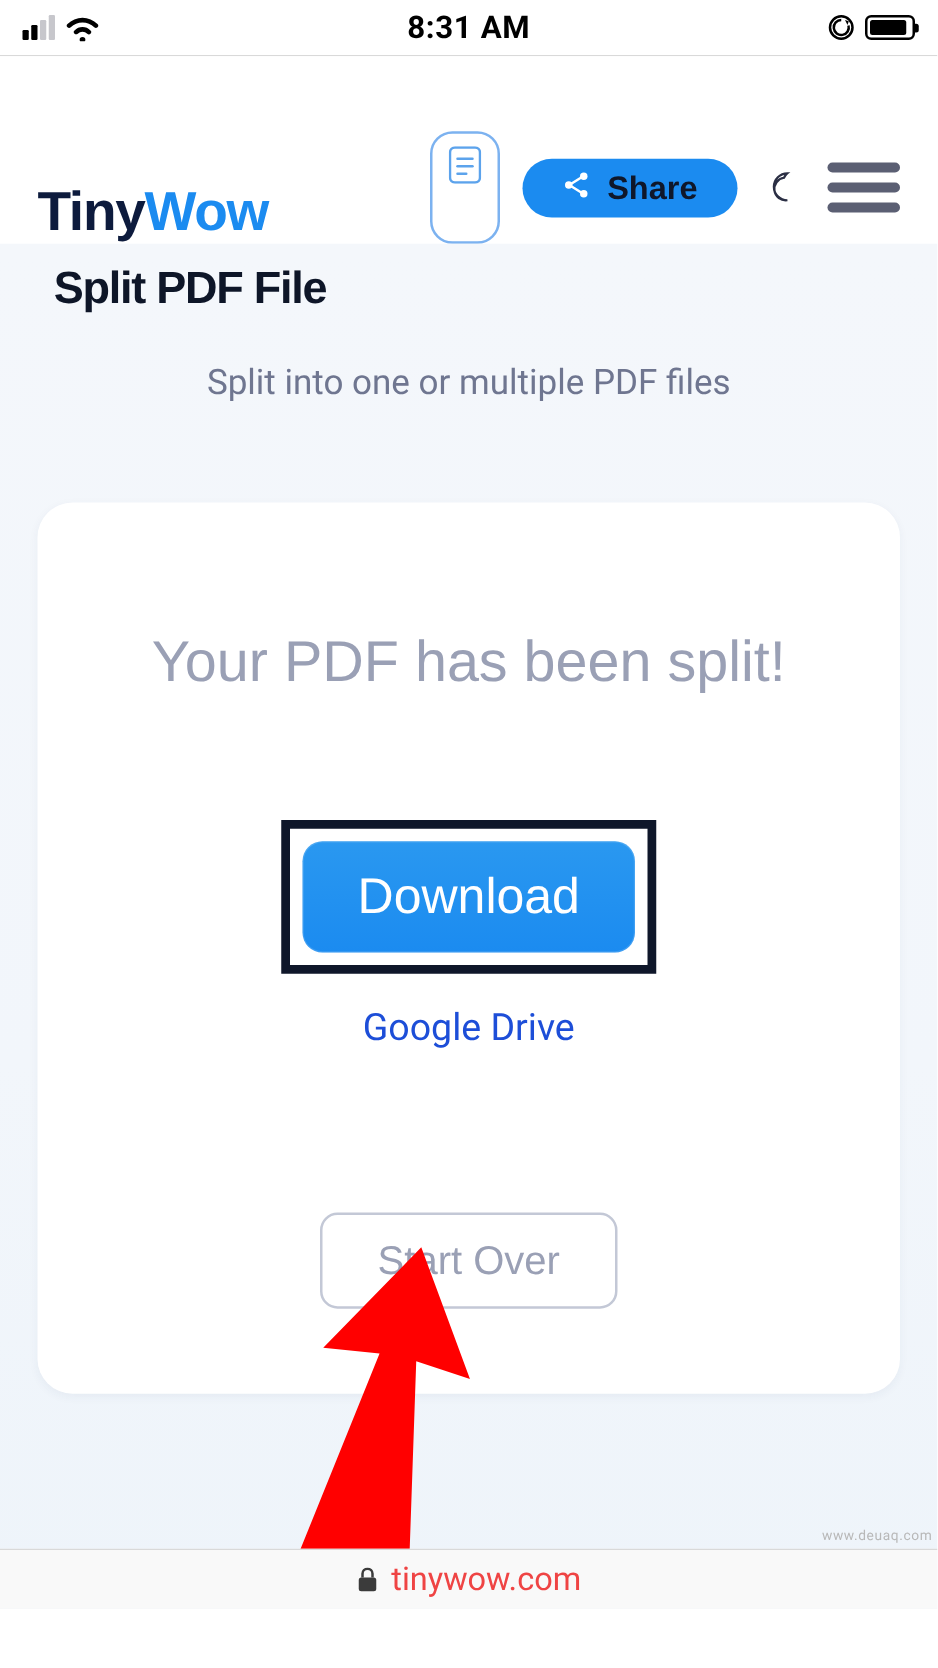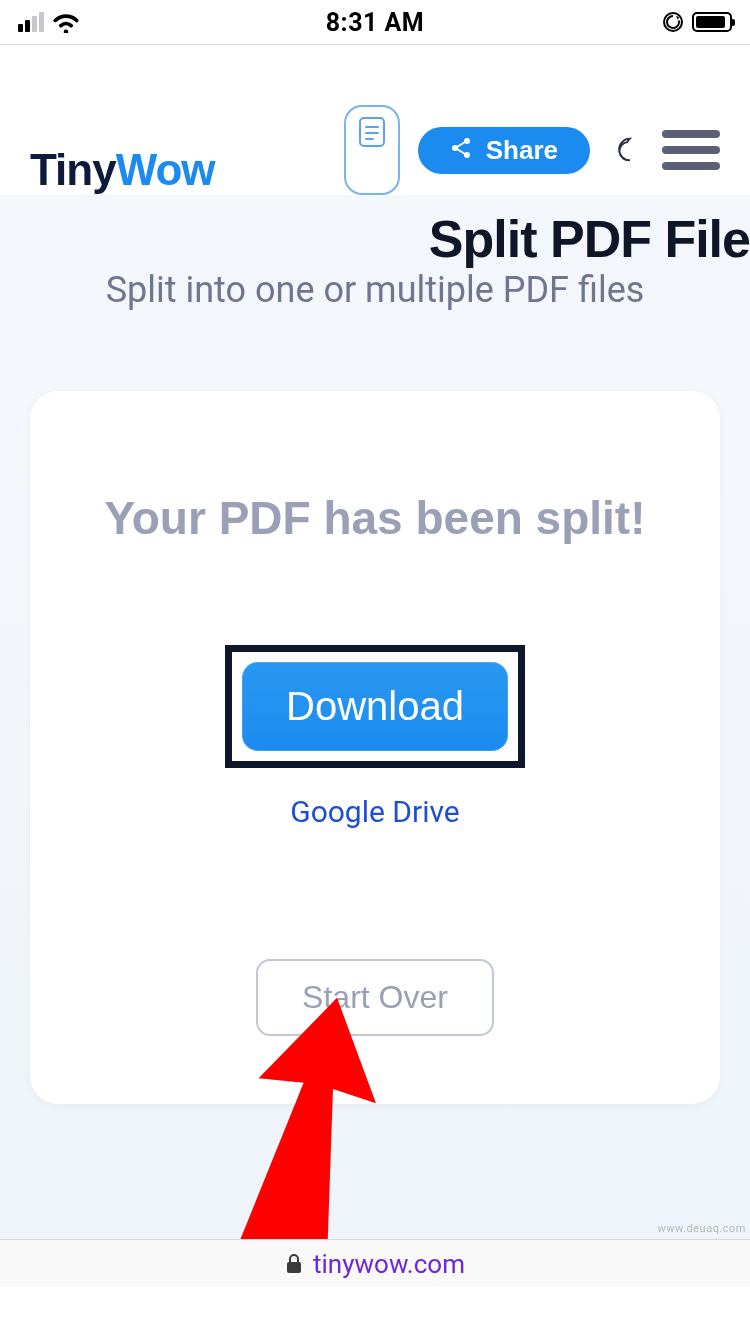--- a/index.html
+++ b/index.html
@@ -24,46 +24,46 @@
   .hr-thin { height:1px; background:#d9d9d9; }
 
   
   .app-header { height: 150px; display:flex; align-items:flex-end; justify-content:space-between; padding: 0 30px; background:#fff; }
   .logo { font-size: 44px; font-weight: 800; font-family: "Arial Black", Arial, sans-serif; letter-spacing: -1px; }
   .logo .tiny { color:#0d1b3d; }
   .logo .wow { color:#1b8bf0; }
   .header-right { display:flex; align-items:center; gap: 18px; }
   .doc-pill { width: 56px; height: 90px; border: 2px solid #7cb2f0; border-radius: 18px; display:flex; align-items:flex-start; justify-content:center; padding-top:10px; }
   .doc-pill svg { display:block; }
-  .share-btn { background:#1b8bf0; color:#ffffff; border:none; border-radius: 30px; height:47px; padding: 0 32px; font-size: 26px; font-weight:700; display:flex; align-items:center; gap:14px; cursor:pointer; }
+  .share-btn { background:#1b8bf0; color:#0f172a; border:none; border-radius: 30px; height:47px; padding: 0 32px; font-size: 26px; font-weight:700; display:flex; align-items:center; gap:14px; cursor:pointer; }
   .moon-btn { width:36px; height:36px; display:flex; align-items:center; justify-content:center; background:none; border:none; cursor:pointer; color:#2b2f44;}
   .menu-btn { width:58px; height:48px; display:flex; flex-direction:column; justify-content:space-between; background:none; border:none; cursor:pointer; padding:4px 0;}
   .menu-btn span { height:8px; background:#5b5f73; border-radius:4px; width:100%; }
 
   
   .main { background: linear-gradient(180deg, #f4f7fb 0%, #f2f6fb 60%, #eef4fa 100%); min-height: 1092px; padding-top: 14px; position:relative; }
-  .page-title { font-size: 52px; font-weight: 800; text-align:right; color:#0e1628; font-family: Arial, sans-serif; letter-spacing:-1px;}
-  .page-sub { font-size: 36px; color:#6f7690; text-align:center; }
+  .page-title { font-size: 36px; font-weight: 800; text-align:left; color:#0e1628; font-family: Arial, sans-serif; letter-spacing:-1px;padding-left:43px;}
+  .page-sub { font-size: 28px; color:#6f7690; text-align:center; margin-top: 38px; }
 
   .card { margin: 80px 30px 0; background:#fff; border-radius: 28px; box-shadow: 0 2px 8px rgba(30,50,90,.05); padding: 96px 40px 68px; text-align:center; position:relative; }
-  .card-msg { font-size: 46px; font-weight:700; color:#9aa0b5; line-height:1.35; font-family: Arial, sans-serif;}
+  .card-msg { font-size: 46px; font-weight:400; color:#9aa0b5; line-height:1.35; font-family: Arial, sans-serif;}
 
   .dl-wrap { display:inline-block; margin-top: 96px; position:relative; }
   .dl-highlight { border: 7px solid #0f172a; padding: 10px; display:inline-block; }
   .download-btn { background: linear-gradient(180deg,#2a98f0,#1b8bf0); color:#fff; border:none; border-radius: 16px; font-size: 40px; font-weight:400; padding: 22px 44px; cursor:pointer; box-shadow: inset 0 0 0 1px rgba(255,255,255,.15); }
 
   .gdrive { margin-top: 26px; font-size: 30px; color:#1d4ed8; }
 
   .startover-btn { margin-top: 130px; background:#fff; color:#9aa0b5; border:2px solid #c3c8d6; border-radius:14px; font-size:32px; padding: 18px 44px; cursor:pointer; }
 
   
   .arrow-anno { position:absolute; left: 160px; top: 800px; pointer-events:none; }
 
   
-  .url-bar { position:absolute; left:0; right:0; bottom:0; height:48px; border-top:1px solid #d9d9d9; background:#f9f9f9; display:flex; align-items:center; justify-content:center; gap:10px; font-size:26px; color:#6d28d9; }
+  .url-bar { position:absolute; left:0; right:0; bottom:0; height:48px; border-top:1px solid #d9d9d9; background:#f9f9f9; display:flex; align-items:center; justify-content:center; gap:10px; font-size:26px; color:#ef4444; }
   .lock-icon svg{display:block;}
 
   .watermark { position:absolute; right:4px; bottom:52px; font-size:11px; color:#b8b8b8; letter-spacing:.5px;}
 </style>
 </head>
 <body>
 
 <div class="status-bar">
   <div class="status-left">
     <span class="signal">

